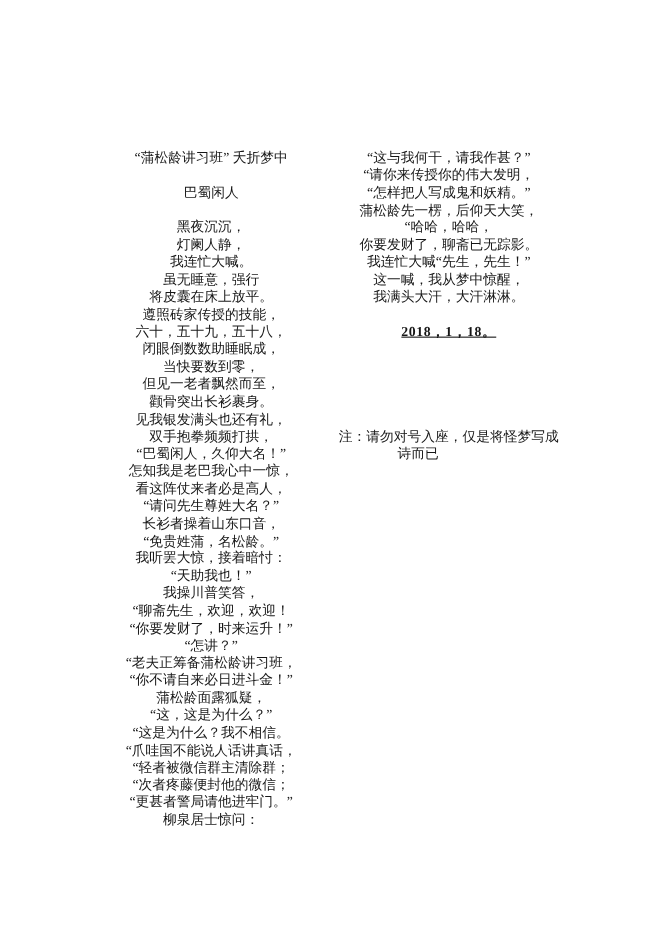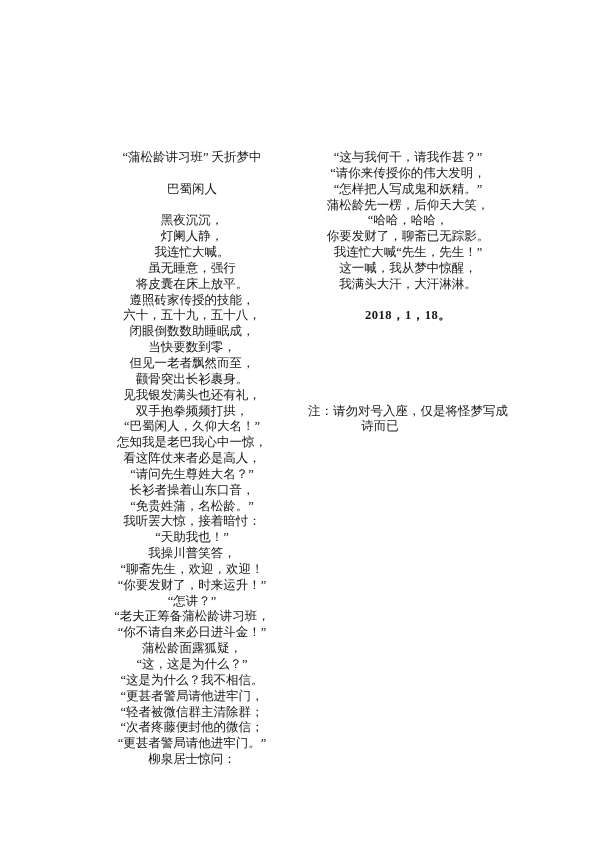--- a/index.html
+++ b/index.html
@@ -12,34 +12,34 @@
   }
   .page{
     position:absolute;left:0;top:0;
     width:600px;height:849px;
     background:#ffffff;
     color:#161616;
     font-size:12.5px;
   }
   .col{
     position:absolute;
-    top:150px;
+    top:136px;
     width:210px;
     text-align:center;
   }
   .col-left{left:87px;}
   .col-right{left:303px;}
   .line{
     height:15.85px;
     line-height:15.85px;
     white-space:nowrap;
     overflow:visible;
   }
   .spacer{height:15.85px;}
-  .date-line{font-weight:bold;letter-spacing:0.5px;}
+  .date-line{font-weight:bold;letter-spacing:0.5px;text-decoration:underline;}
   .note-second{padding-right:56px;}
 </style>
 </head>
 <body>
 
 <div class="page">
 
   <div class="col col-left">
     <div class="line">“蒲松龄讲习班” 夭折梦中</div>
     <div class="line spacer"></div>
@@ -69,21 +69,21 @@
         <div class="line">“天助我也！”</div>
         <div class="line">我操川普笑答，</div>
         <div class="line">“聊斋先生，欢迎，欢迎！</div>
         <div class="line">“你要发财了，时来运升！”</div>
         <div class="line">“怎讲？”</div>
         <div class="line">“老夫正筹备蒲松龄讲习班，</div>
         <div class="line">“你不请自来必日进斗金！”</div>
         <div class="line">蒲松龄面露狐疑，</div>
         <div class="line">“这，这是为什么？”</div>
         <div class="line">“这是为什么？我不相信。</div>
-        <div class="line">“更甚者警局请他进牢门，</div>
+        <div class="line">“爪哇国不能说人话讲真话，</div>
         <div class="line">“轻者被微信群主清除群；</div>
         <div class="line">“次者疼藤便封他的微信；</div>
         <div class="line">“更甚者警局请他进牢门。”</div>
         <div class="line">柳泉居士惊问：</div>
       </div>
   </div>
 
   <div class="col col-right">
     <div>
         <div class="line">“这与我何干，请我作甚？”</div>

